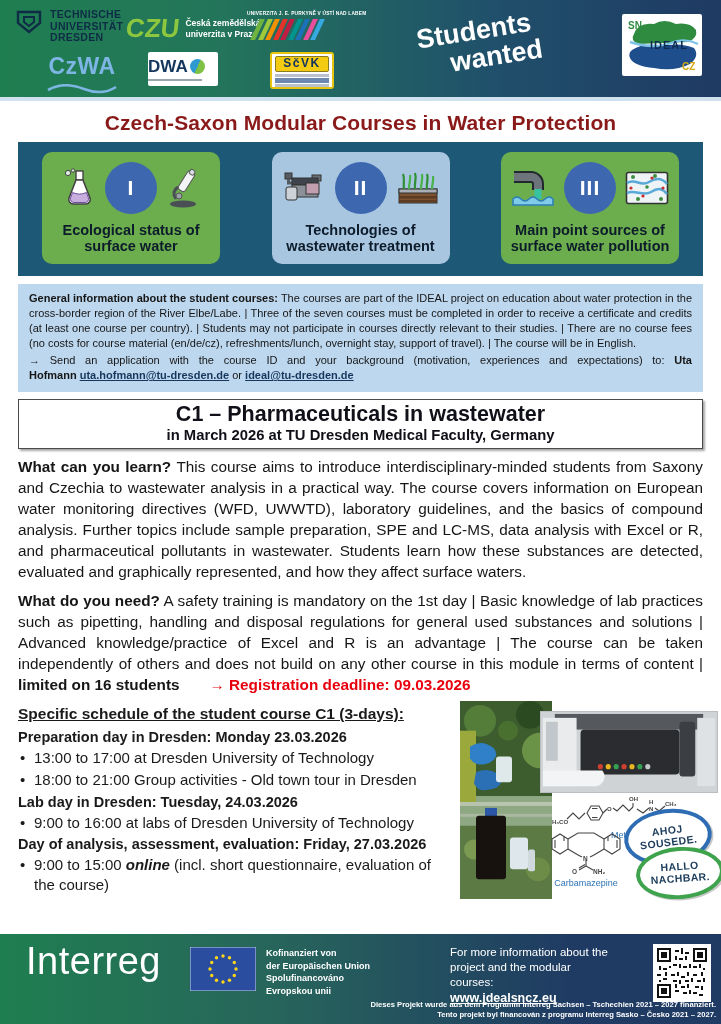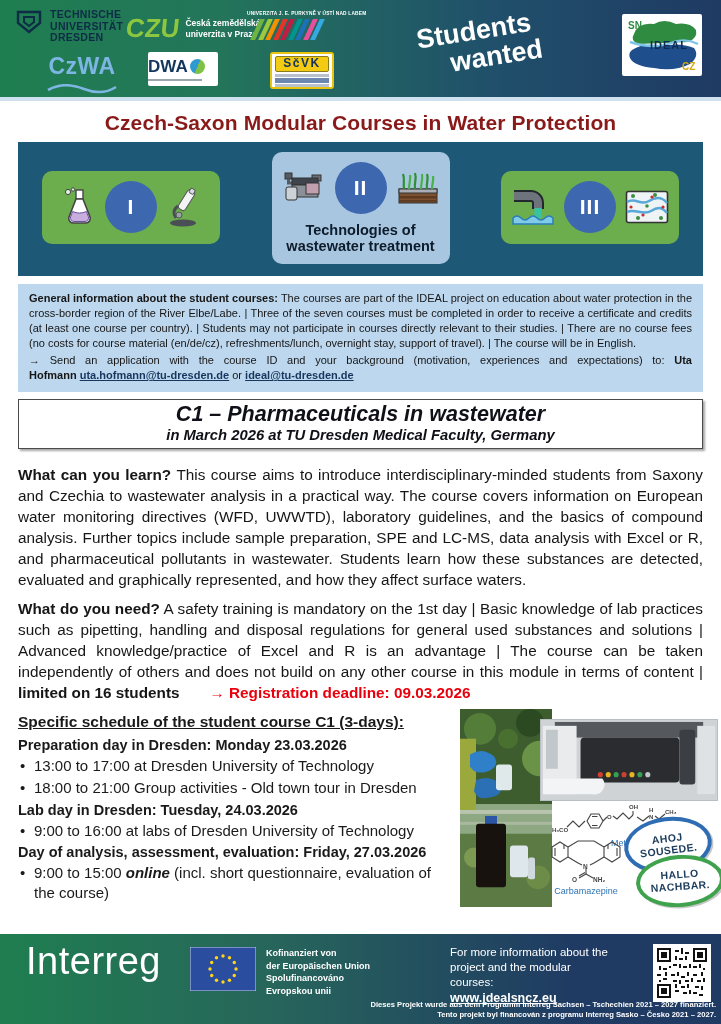--- a/index.html
+++ b/index.html
@@ -58,22 +58,22 @@
   .numeral { width:52px; height:52px; border-radius:50%; background:var(--circle-blue,#3d68b0);
     color:#fff; font-weight:700; font-size:21px; display:flex; align-items:center; justify-content:center;
     letter-spacing:1px; flex:none; }
   .card-label { font-size:14.5px; font-weight:700; color:#0d1c2b; line-height:1.13; margin-top:6px; }
   
   .info { margin:8px 18px 0; background:var(--info-bg,#bdd7ee); padding:7px 11px 9px;
     font-size:11px; line-height:1.37; text-align:justify; }
   .info .apply { margin-top:2px; }
   .mail { color:#17365d; font-weight:700; text-decoration:underline; cursor:pointer; }
   
-  .cbox { margin:7px 18px 16px; border:1.6px solid #4a4a4a; box-shadow:1.5px 1.5px 2px rgba(0,0,0,.35);
-    padding:2px 4px 5px; text-align:center; background:#fff;font-style:italic; }
+  .cbox { margin:7px 18px 8px; border:1.6px solid #4a4a4a; box-shadow:1.5px 1.5px 2px rgba(0,0,0,.35);
+    padding:2px 4px 5px; text-align:center; background:#fff; }
   .ctitle { font-size:21.5px; font-weight:800; color:#101018; }
   .csub { font-size:14.8px; font-weight:700; color:#101018; }
   
   .para { margin:8px 18px 0; font-size:15.3px; line-height:1.37; text-align:justify; }
   .deadline { color:var(--deadline-red,#e8000d); margin-left:30px; font-weight:700; }
   
   .sched { margin:9px 18px 0; display:flex; }
   .sched-left { width:436px; flex:none; color:#1a1a1a; }
   .sh { font-size:15.5px; font-weight:800; text-decoration:underline; margin-bottom:6px; }
   .sd { font-size:14.5px; font-weight:700; margin:4px 0 2px; white-space:nowrap; }
@@ -202,20 +202,21 @@
         <svg width="34" height="40" viewBox="0 0 34 40">
           <ellipse cx="17" cy="36" rx="13" ry="3.5" fill="#4a4f55"></ellipse>
           <path d="M10 31 q-5 -7 2 -12" stroke="#4a4f55" stroke-width="3" fill="none"></path>
           <g transform="rotate(32 20 14)">
             <rect x="16" y="2" width="8" height="22" rx="3" fill="#f2f4f6" stroke="#555"></rect>
             <rect x="17.5" y="0" width="5" height="5" rx="1.5" fill="#d8dde2" stroke="#555"></rect>
           </g>
           <circle cx="13" cy="28" r="3" fill="#9aa3ab" stroke="#555"></circle>
         </svg>
       </div>
+      <div class="card-label">Ecological status of surface water</div>
     </div>
 
     <div class="card cblue">
       <div class="card-top">
         <svg width="44" height="36" viewBox="0 0 44 36">
           <rect x="3" y="3" width="7" height="6" fill="#565b62" stroke="#333"></rect>
           <path d="M6.5 9 v4 h6" stroke="#565b62" stroke-width="3" fill="none"></path>
           <rect x="30" y="5" width="9" height="6" fill="#6a6f76" stroke="#333"></rect>
           <rect x="10" y="8" width="26" height="7" fill="#3f444c" stroke="#333"></rect>
           <rect x="10" y="15" width="26" height="12" fill="#8b9098" stroke="#333"></rect>
@@ -266,20 +267,21 @@
               <circle cx="22" cy="16" r="1.8"></circle>
           </g>
           <g fill="#c92a2a">
             <circle cx="6" cy="17" r="1.6"></circle>
               <circle cx="27" cy="7" r="1.6"></circle>
             <circle cx="38" cy="17" r="1.6"></circle>
               <circle cx="18" cy="25" r="1.6"></circle>
           </g>
         </svg>
       </div>
+      <div class="card-label">Main point sources of surface water pollution</div>
     </div>
   </section>
 
   <section class="info">
     <p><b>General information about the student courses:</b><span> The courses are part of the IDEAL project on education about water protection in the cross-border region of the River Elbe/Labe. | Three of the seven courses must be completed in order to receive a certificate and credits (at least one course per country). | Students may not participate in courses directly relevant to their studies. | There are no course fees (no costs for course material (en/de/cz), refreshments/lunch, overnight stay, support of travel). | The course will be in English.</span></p>
     <p class="apply"><span>→</span><span> Send an application with the course ID and your background (motivation, experiences and expectations) to: </span><b>Uta Hofmann</b>&nbsp;<a class="mail">uta.hofmann@tu-dresden.de</a><span> or </span><a class="mail">ideal@tu-dresden.de</a></p>
   </section>
 
   <section class="cbox">
     <div class="ctitle">C1 – Pharmaceuticals in wastewater</div>

